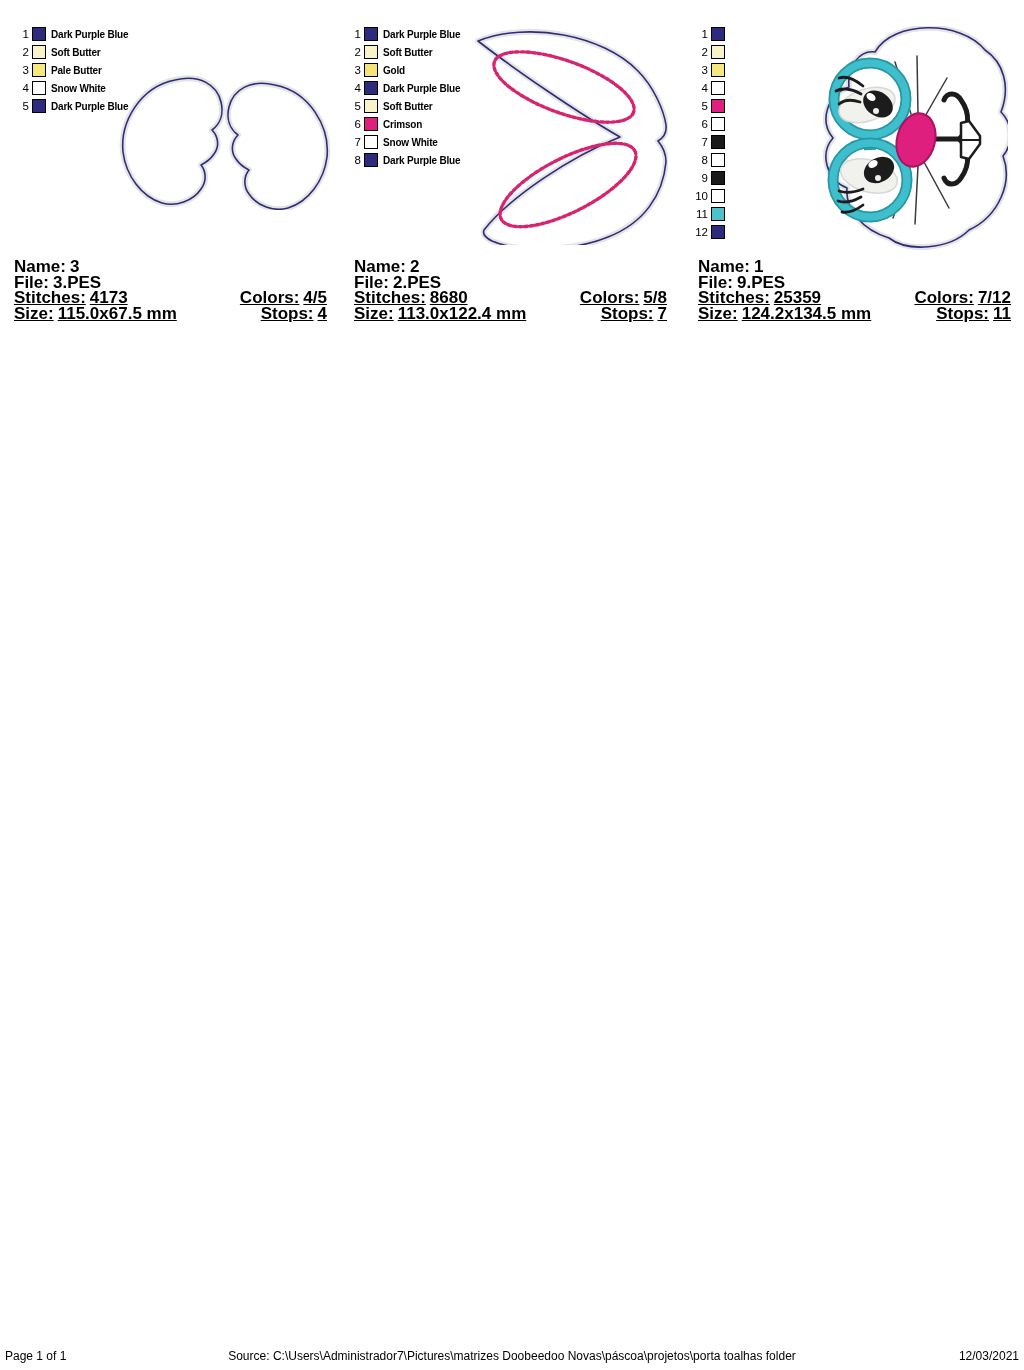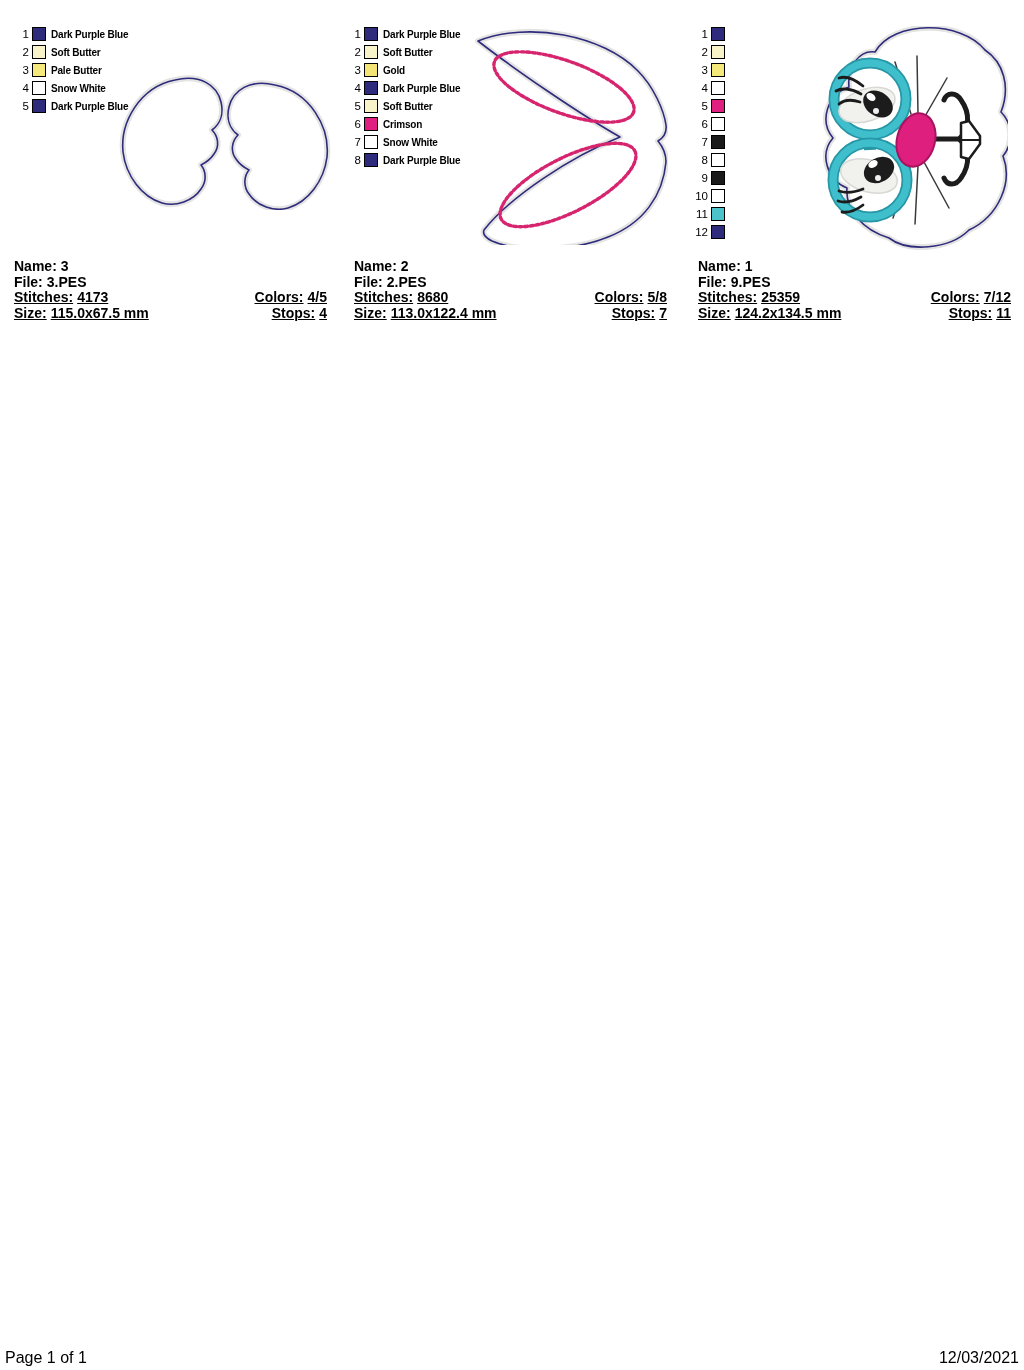--- a/index.html
+++ b/index.html
@@ -7,38 +7,38 @@
         font-family:"Liberation Sans",sans-serif;color:#000;overflow:hidden;}
 
   
   .color-list{position:absolute;top:25px;}
   .color-row{display:flex;align-items:center;height:18px;}
   .color-row .num{display:inline-block;width:15px;text-align:right;font-size:11.5px;line-height:18px;}
   .color-row .chip{display:inline-block;width:12px;height:12px;border:1px solid #000;margin-left:3px;flex:none;}
   .color-row .lbl{font-size:10px;font-weight:700;margin-left:5px;white-space:nowrap;letter-spacing:-0.2px;}
 
   
-  .info{position:absolute;top:259px;width:313px;font-size:14px;font-weight:700;line-height:15.6px;}
+  .info{position:absolute;top:259px;width:313px;font-size:17px;font-weight:700;line-height:15.6px;}
   .info .line{white-space:nowrap;}
   .info .split{display:flex;justify-content:space-between;text-decoration:underline;}
   .info .v{padding-left:4px;}
 
   
   .design-svg{position:absolute;}
 
   
   .halo{fill:#ffffff;stroke:var(--halo);stroke-width:6;stroke-linejoin:round;}
   .outline{fill:none;stroke:var(--navy);stroke-width:1.6;stroke-linejoin:round;}
   .chain{fill:none;stroke:var(--crimson);stroke-width:3.4;stroke-dasharray:3 2.6;stroke-linecap:round;}
   .lash{fill:none;stroke:var(--ink);stroke-width:2.8;stroke-linecap:round;}
   .whisker{stroke:var(--whisker);stroke-width:1.5;stroke-linecap:round;}
   .moutharc{fill:none;stroke:var(--ink);stroke-width:5;stroke-linecap:round;}
 
   
-  .footer{position:absolute;top:1349px;left:0;width:100%;height:16px;font-size:16px;}
+  .footer{position:absolute;top:1349px;left:0;width:100%;height:16px;font-size:12px;}
   .footer .pg{position:absolute;left:5px;}
   .footer .src{position:absolute;left:0;width:100%;text-align:center;}
   .footer .date{position:absolute;right:5px;}
 </style>
 </head>
 <body>
 
 <div class="page">
 
   <div class="color-list" style="left:14px;">
@@ -316,16 +316,17 @@
       <span><span class="l">Colors:</span><span class="v">7/12</span></span>
     </div>
     <div class="line split">
       <span><span class="l">Size:</span><span class="v">124.2x134.5 mm</span></span>
       <span><span class="l">Stops:</span><span class="v">11</span></span>
     </div>
   </div>
 
   <div class="footer">
     <span class="pg">Page 1 of 1</span>
+    <span class="src">Source:  C:\Users\Administrador7\Pictures\matrizes Doobeedoo Novas\páscoa\projetos\porta toalhas folder</span>
     <span class="date">12/03/2021</span>
   </div>
 
 </div>
 
 </body></html>

